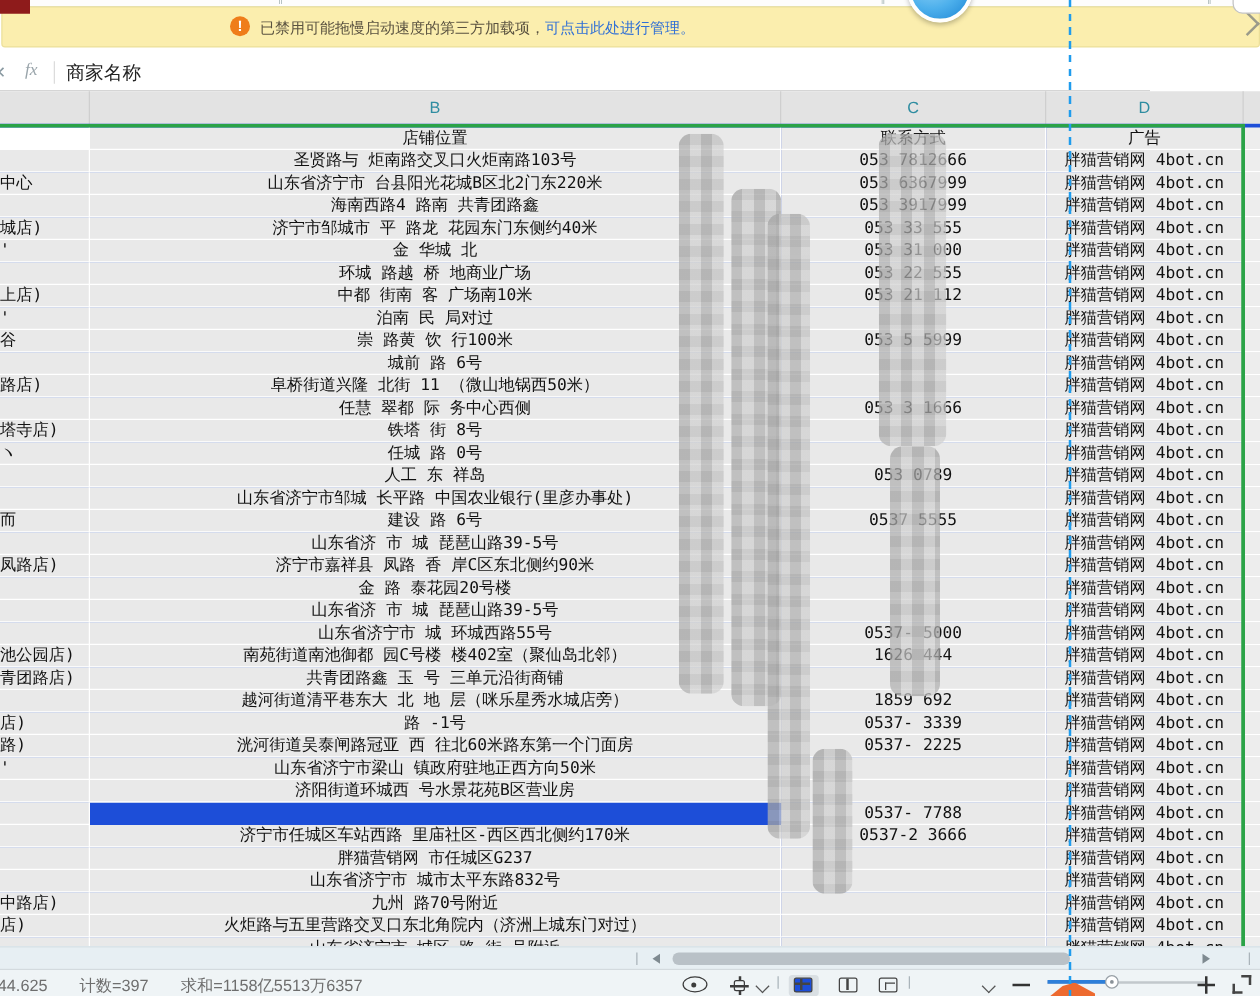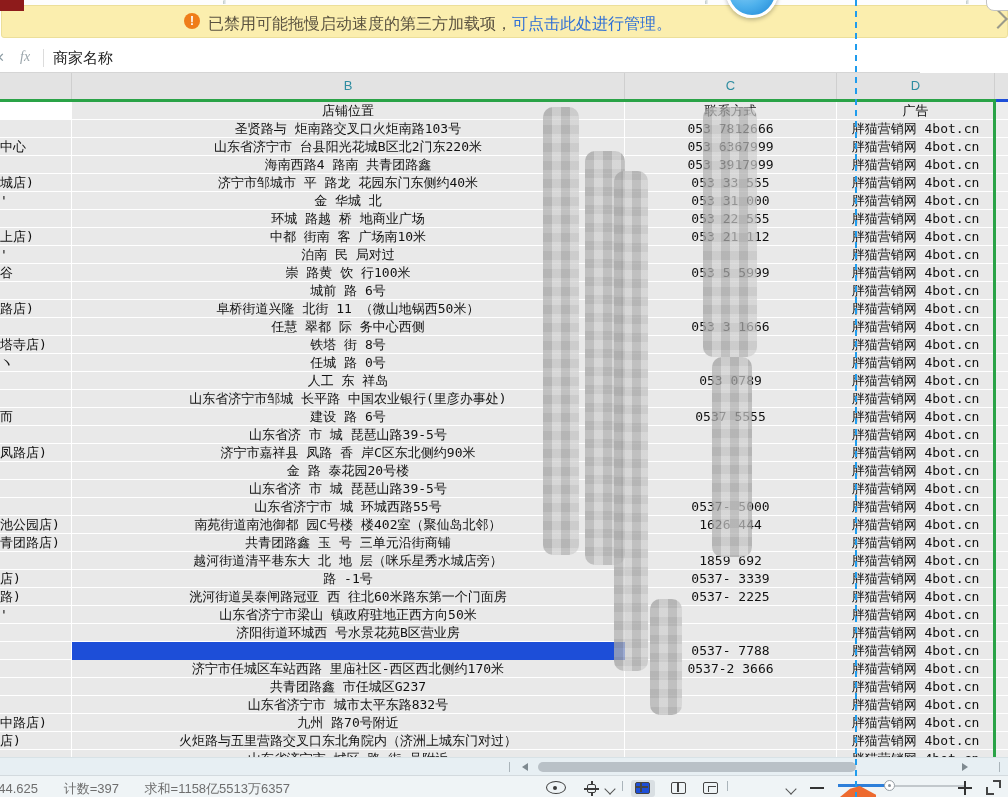--- a/index.html
+++ b/index.html
@@ -7,21 +7,21 @@
     font-family:"Liberation Sans",sans-serif;}
   
   .top-strip{position:absolute;left:0;top:0;width:1008px;height:5px;background:#fdfdfd;border-bottom:1px solid #cfd6da;}
   .strip-mark{position:absolute;top:0;width:7px;height:4px;color:#9aa;font-size:6px;line-height:4px;overflow:hidden;}
   .corner-chip{position:absolute;left:0;top:0;width:24px;height:11px;background:#8e1b1b;z-index:72;}
   
   .notify{position:absolute;left:1px;top:5px;width:1005px;height:31px;background:#fbeeae;
     border:1px solid #ecdf9a;border-radius:3px;display:flex;align-items:center;z-index:5;}
   .warn-ico{position:absolute;left:182px;top:7px;width:16px;height:16px;border-radius:50%;
     background:#ef7d1a;color:#fff;font-weight:bold;font-size:12px;line-height:16px;text-align:center;}
-  .notify-text{position:absolute;left:206px;top:8px;font-size:16px;color:#5a5240;white-space:nowrap;}
+  .notify-text{position:absolute;left:206px;top:8px;font-size:12px;color:#5a5240;white-space:nowrap;}
   .notify-link{color:#2f6fd6;cursor:pointer;}
   .notify-collapse{position:absolute;right:2px;top:6px;width:12px;height:12px;border-top:2px solid #9a9a8a;
     border-right:2px solid #9a9a8a;transform:rotate(45deg);}
   
   .blue-ball{position:absolute;left:726px;top:-34px;width:46px;height:46px;border-radius:50%;z-index:70;
     background:radial-gradient(circle at 35% 30%,#9ed9f8,#4db0ec 55%,#1b84d4);border:3px solid #fff;
     box-shadow:0 2px 4px rgba(0,0,0,.25);}
   .white-pill{position:absolute;left:986px;top:-8px;width:30px;height:17px;border-radius:8px;background:#fff;
     border:1px solid #c3c3c3;z-index:70;}
   
@@ -325,21 +325,21 @@
           <div class="cell d">胖猫营销网 4bot.cn</div>
         </div>
         <div class="row">
           <div class="cell a"></div>
           <div class="cell b">济宁市任城区车站西路 里庙社区-西区西北侧约170米</div>
           <div class="cell c">0537-2 3666</div>
           <div class="cell d">胖猫营销网 4bot.cn</div>
         </div>
         <div class="row">
           <div class="cell a"></div>
-          <div class="cell b">共青团路鑫 市任城区G237</div>
+          <div class="cell b">胖猫营销网 市任城区G237</div>
           <div class="cell c"></div>
           <div class="cell d">胖猫营销网 4bot.cn</div>
         </div>
         <div class="row">
           <div class="cell a"></div>
           <div class="cell b">山东省济宁市 城市太平东路832号</div>
           <div class="cell c"></div>
           <div class="cell d">胖猫营销网 4bot.cn</div>
         </div>
         <div class="row">

